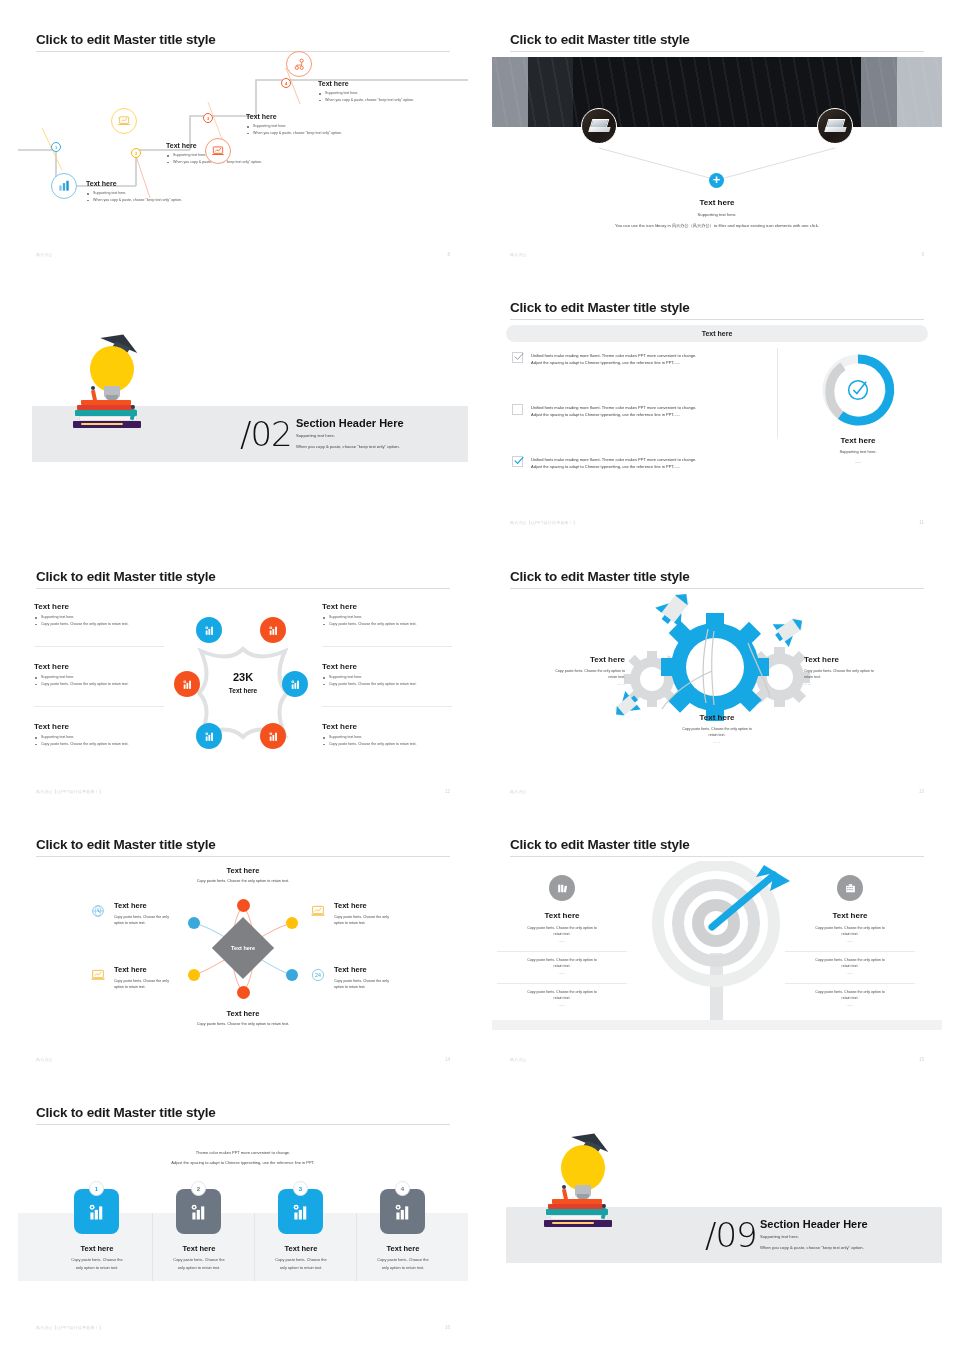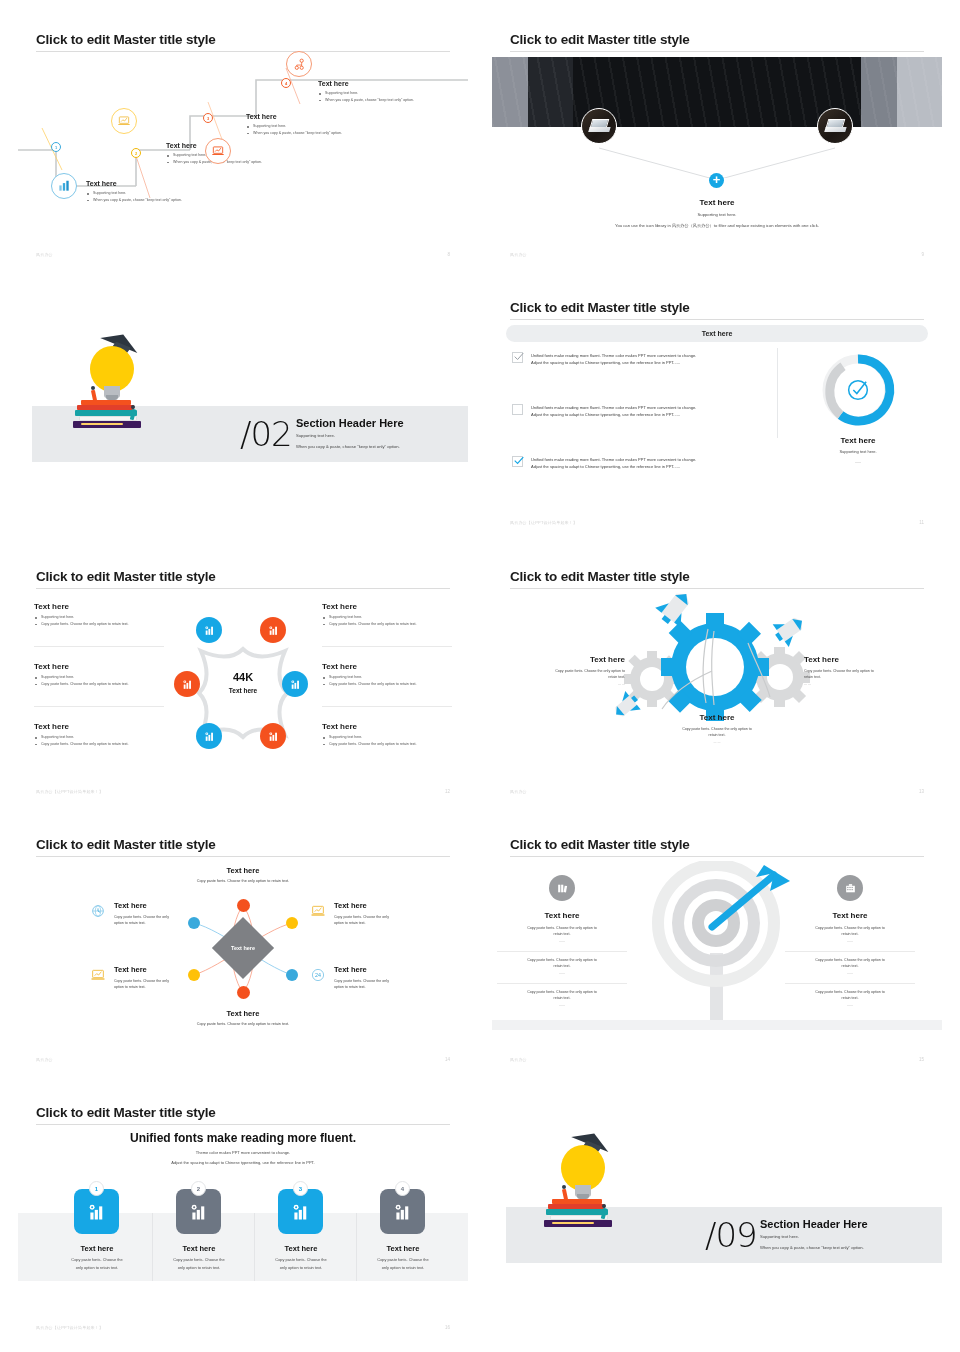--- a/index.html
+++ b/index.html
@@ -420,21 +420,21 @@
   </div>
 
   <div class="slide s5">
     <div class="title">Click to edit Master title style</div>
     <div class="title-rule"></div>
 
     <svg style="position:absolute;left:165px;top:78px;" width="120" height="120" viewBox="0 0 120 120">
       <path d="M18,18 Q46,30 60,16 Q74,30 102,18 Q90,46 104,60 Q90,74 102,102 Q74,90 60,104 Q46,90 18,102 Q30,74 16,60 Q30,46 18,18 Z" fill="none" stroke="#dfe1e3" stroke-width="4"></path>
     </svg>
 
-    <div class="kpi-n" style="left:190px; top:116px;">44K</div>
+    <div class="kpi-n" style="left:190px; top:116px;">23K</div>
     <div class="kpi-t" style="left:190px; top:132px;">Text here</div>
 
     <div class="cir-ico" style="left:178px; top:62px; background:#16a7e5;">
       <svg width="13" height="13" viewBox="0 0 24 24">
         <circle cx="7" cy="7" r="2.6" fill="#fff"></circle>
           <circle cx="7" cy="7" r="1.1" fill="#16a7e5"></circle>
         <rect x="5" y="12" width="3.4" height="8" fill="#fff"></rect>
           <rect x="10" y="9" width="3.4" height="11" fill="#fff"></rect>
         <rect x="15" y="5" width="3.4" height="15" fill="#fff"></rect>
       </svg>
@@ -780,21 +780,20 @@
     </div>
 
     <div class="footer">风云办公</div>
     <div class="pageno">15</div>
   </div>
 
   <div class="slide s9">
     <div class="title">Click to edit Master title style</div>
     <div class="title-rule"></div>
 
-    <div class="big-h" style="top:40px;">Unified fonts make reading more fluent.</div>
     <div style="position:absolute;top:59px;width:100%;text-align:center;font-size:4px;color:#4a4a4a">Theme color makes PPT more convenient to change.</div>
     <div style="position:absolute;top:69px;width:100%;text-align:center;font-size:4px;color:#4a4a4a">Adjust the spacing to adapt to Chinese typesetting, use the reference line in PPT.</div>
 
     <div class="card-bg" style="top:122px;"></div>
     <div class="vsep" style="left:134px; top:122px; height:68px;"></div>
     <div class="vsep" style="left:236px; top:122px; height:68px;"></div>
     <div class="vsep" style="left:338px; top:122px; height:68px;"></div>
 
     <div class="card" style="left:56px; top:98px; background:#16a7e5;">
       <svg style="position:absolute;left:12px;top:13px" width="21" height="21" viewBox="0 0 24 24">

